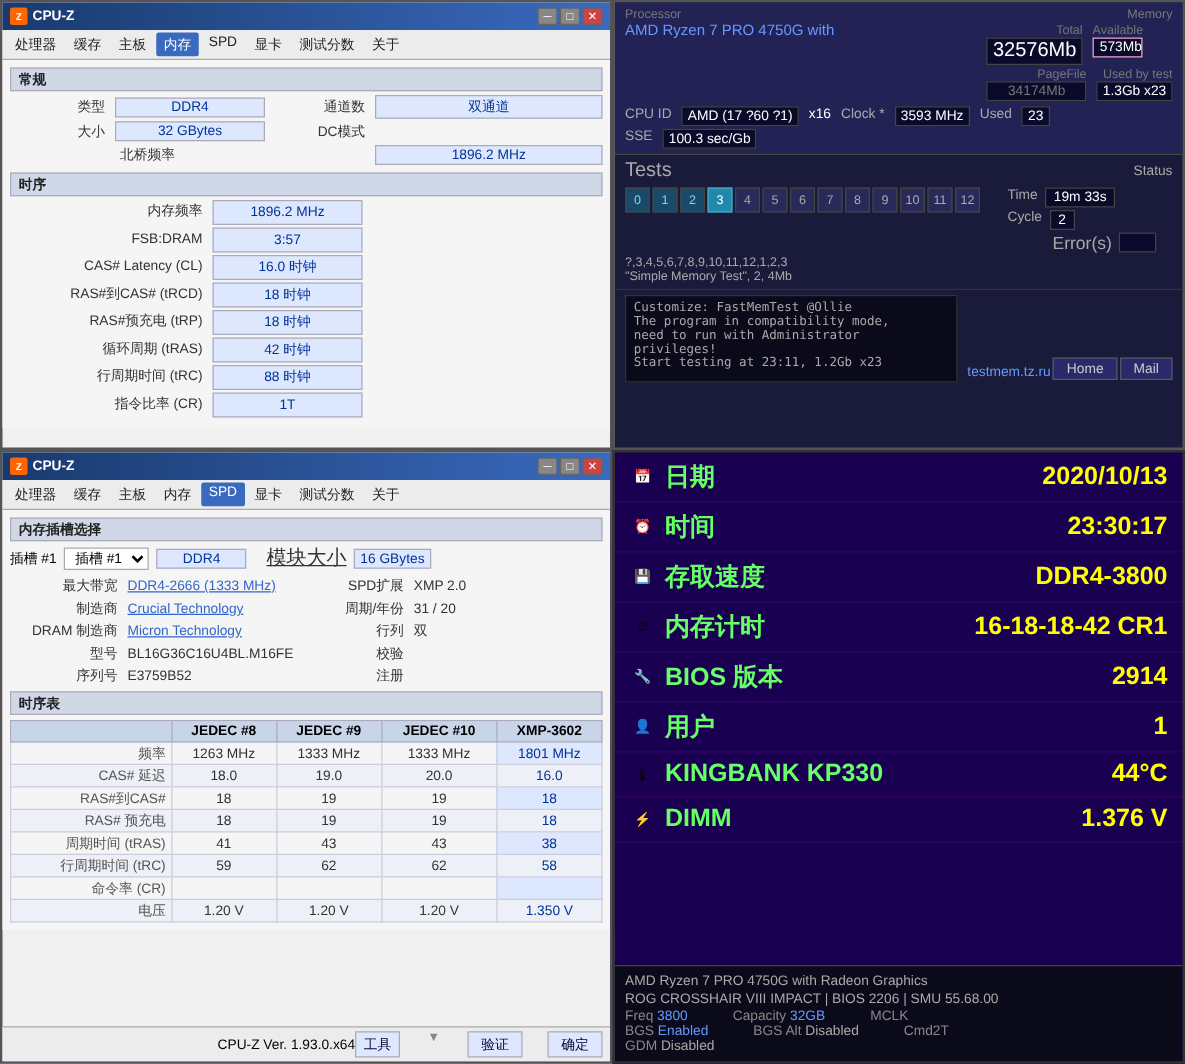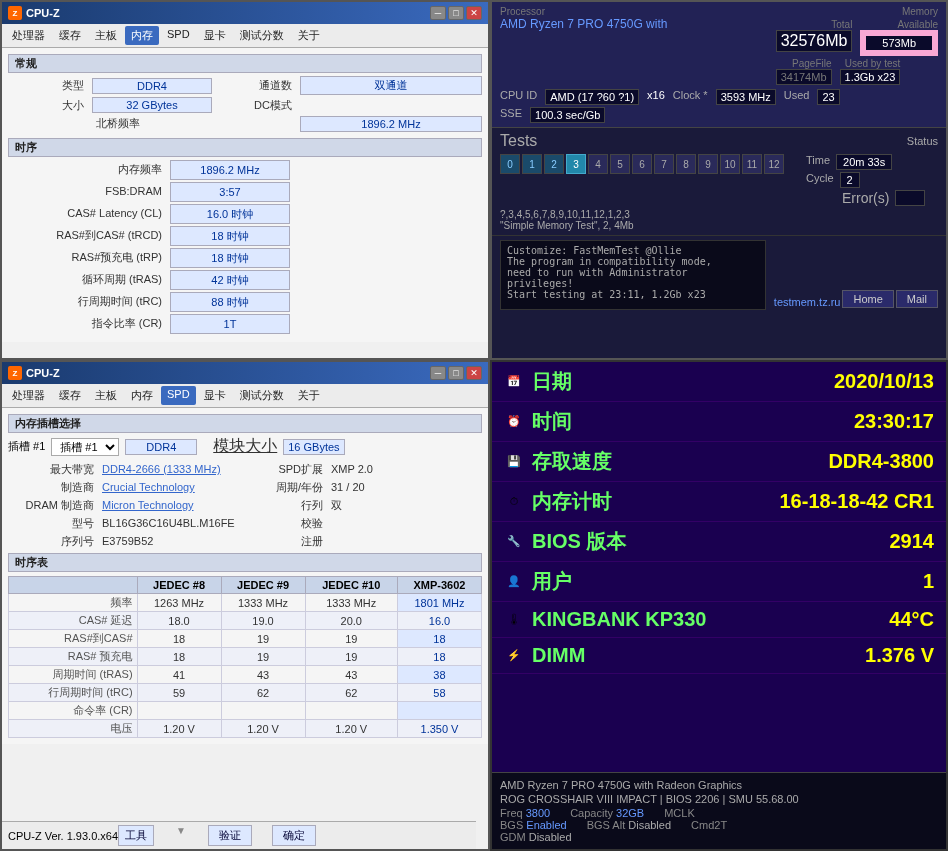--- a/index.html
+++ b/index.html
@@ -236,21 +236,21 @@
       position: absolute;
       bottom: 0; left: 0; right: 0;
     }
     .hw-bottom-text {
       color: #aaa;
       font-size: 11px;
       margin-bottom: 2px;
     }
     .hw-bottom-row {
       display: flex;
-      gap: 20px;
+      gap: 36px;
       font-size: 11px;
     }
     .hw-bottom-label { color: #888; }
     .hw-bottom-value { color: #6699ff; }
 
     .spd-slot-select {
       display: flex;
       align-items: center;
       gap: 6px;
       margin-bottom: 4px;
@@ -290,27 +290,27 @@
       padding: 1px 4px;
       text-align: center;
       color: #333;
     }
     .jedec-table tr:nth-child(even) td { background: #eef0f8; }
     .jedec-table td:first-child { text-align: right; color: #555; }
     .jedec-table td.blue { color: #003399; background: #dde8ff; }
 
     .cpuz-bottom-bar {
       position: absolute;
-      bottom: 0; left: 0; right: 12px;
+      bottom: 0; left: 0; right: 0;
       background: #ececec;
       border-top: 1px solid #aaa;
       padding: 3px 6px;
       display: flex;
       align-items: center;
-      justify-content: flex-start;
+      justify-content: flex-end;
       font-size: 11px;
     }
     .validate-btn {
       background: #dde8ff;
       border: 1px solid #aab;
       padding: 2px 10px;
       font-size: 11px;
       cursor: pointer;
       color: #003;
     }
@@ -403,27 +403,27 @@
       </div>
       <div style="text-align:right;">
         <div style="color:#777;font-size:10px;">Memory</div>
         <div style="display:flex;gap:8px;margin-top:2px;">
           <div>
             <div style="color:#777;font-size:10px;">Total</div>
             <div style="color:#fff;font-size:16px;background:#0a0a2a;border:1px solid #444;padding:1px 4px;">32576Mb</div>
           </div>
           <div>
             <div style="color:#777;font-size:10px;">Available</div>
-            <div style="color:#fff;font-size:11px;background:#0a0a2a;border:6px solid #f9a8d4;padding:1px 16px;">573Mb</div>
+            <div style="color:#fff;font-size:11px;background:#0a0a2a;border:1px solid #f9a8d4;padding:1px 0;">573Mb</div>
           </div>
         </div>
         <div style="display:flex;gap:8px;margin-top:2px;">
           <div>
             <div style="color:#777;font-size:10px;">PageFile</div>
-            <div style="color:#777;font-size:11px;background:#0a0a2a;border:1px solid #444;padding:1px 4px;">34174Mb</div>
+            <div style="color:#777;font-size:11px;background:#0a0a2a;border:1px solid #444;padding:1px 16px;">34174Mb</div>
           </div>
           <div>
             <div style="color:#777;font-size:10px;">Used by test</div>
             <div style="color:#fff;font-size:11px;background:#0a0a2a;border:1px solid #444;padding:1px 4px;">1.3Gb x23</div>
           </div>
         </div>
       </div>
     </div>
     <div style="display:flex;gap:8px;font-size:11px;color:#aaa;">
       <span>CPU ID</span>
@@ -454,21 +454,21 @@
       <div class="test-cell">6</div>
       <div class="test-cell">7</div>
       <div class="test-cell">8</div>
       <div class="test-cell">9</div>
       <div class="test-cell">10</div>
       <div class="test-cell">11</div>
       <div class="test-cell">12</div>
       <div style="margin-left:20px;display:flex;flex-direction:column;gap:2px;">
         <div style="display:flex;gap:6px;font-size:11px;">
           <span style="color:#aaa;">Time</span>
-          <span style="color:#fff;background:#0a0a2a;border:1px solid #444;padding:1px 6px;">20m 33s</span>
+          <span style="color:#fff;background:#0a0a2a;border:1px solid #444;padding:1px 6px;">19m 33s</span>
         </div>
         <div style="display:flex;gap:6px;font-size:11px;">
           <span style="color:#aaa;">Cycle</span>
           <span style="color:#fff;background:#0a0a2a;border:1px solid #444;padding:1px 6px;">2</span>
         </div>
         <div style="display:flex;gap:6px;font-size:14px;margin-left:36px;">
           <span style="color:#aaa;">Error(s)</span>
           <span style="color:#fff;background:#0a0a2a;border:1px solid #444;padding:1px 6px;min-width:30px;"></span>
         </div>
       </div>

